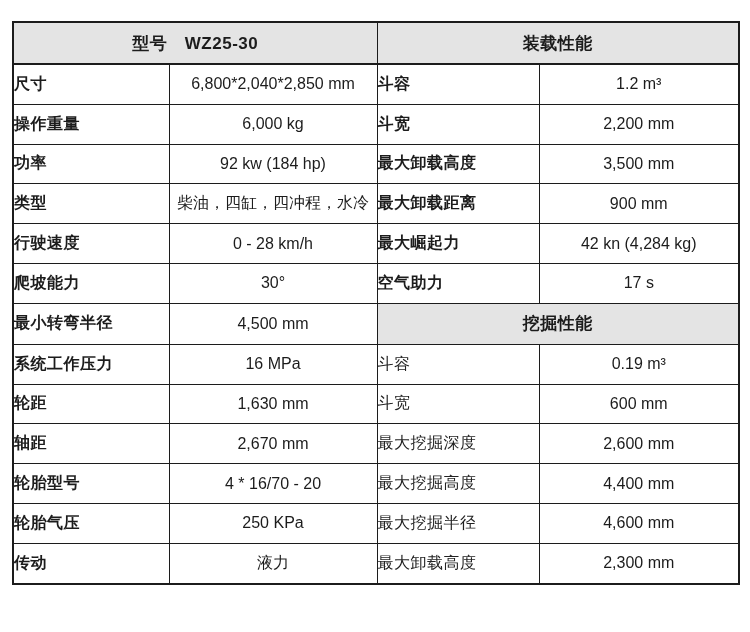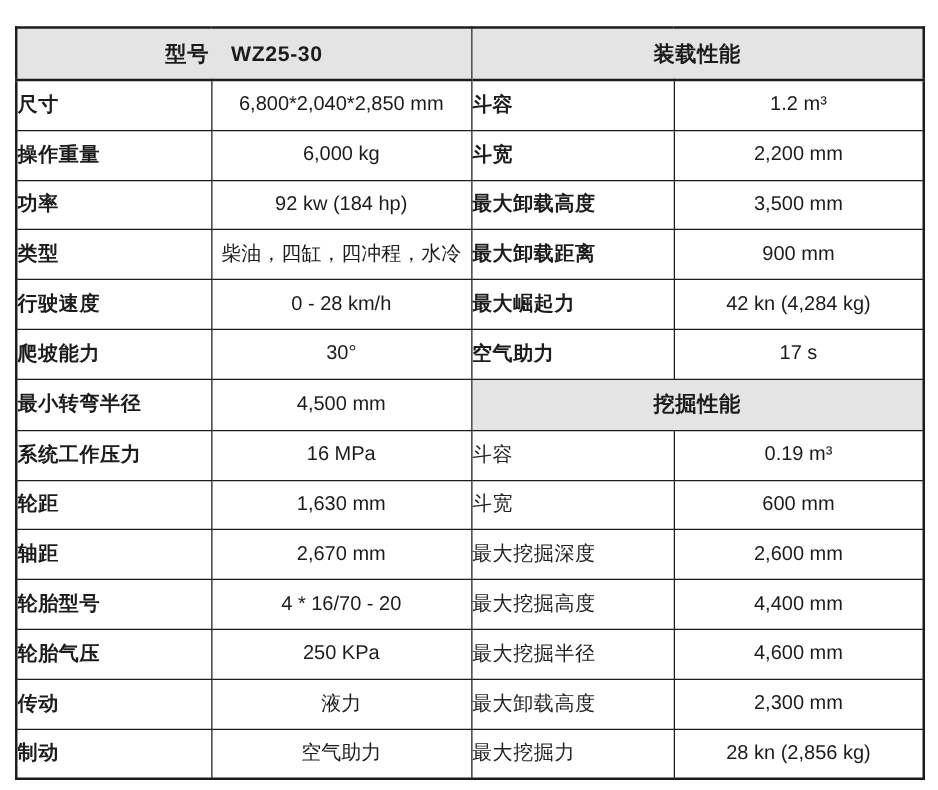--- a/index.html
+++ b/index.html
@@ -139,21 +139,15 @@
       <td class="val">250 KPa</td>
       <td class="lbl light">最大挖掘半径</td>
       <td class="val">4,600 mm</td>
     </tr>
     <tr>
       <td class="lbl">传动</td>
       <td class="val">液力</td>
       <td class="lbl light">最大卸载高度</td>
       <td class="val">2,300 mm</td>
     </tr>
-    <tr>
-      <td class="lbl">制动</td>
-      <td class="val">空气助力</td>
-      <td class="lbl light">最大挖掘力</td>
-      <td class="val">28 kn (2,856 kg)</td>
-    </tr>
   </tbody>
     </table>
 </div>
 
 </body></html>

